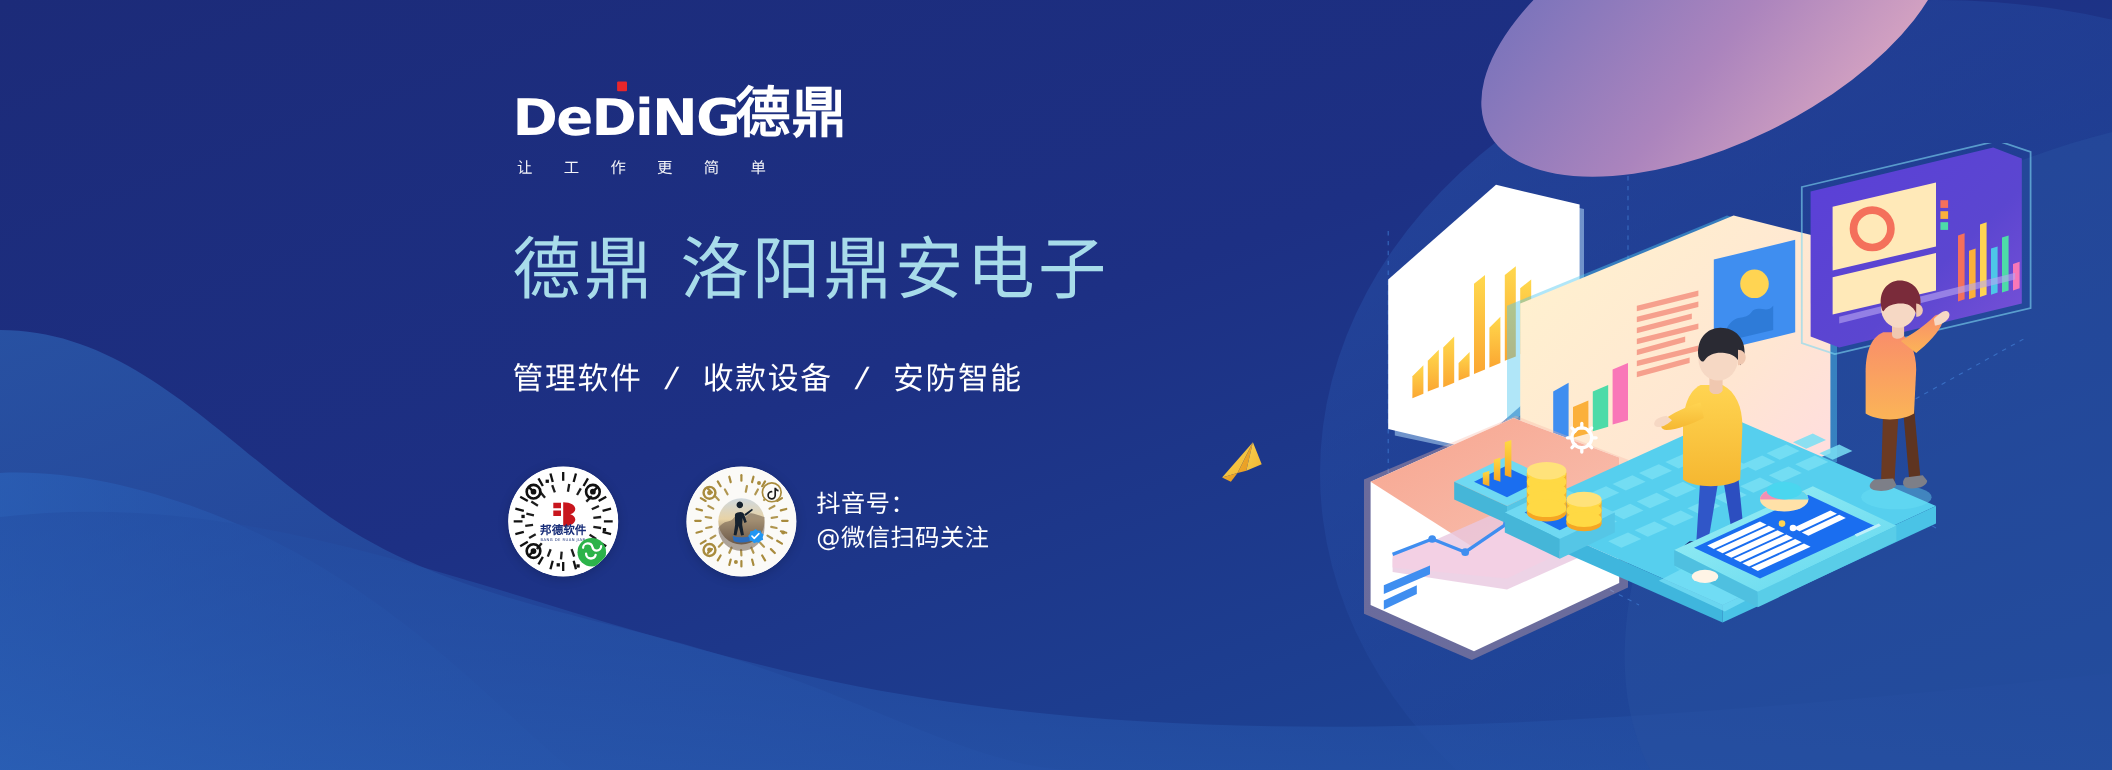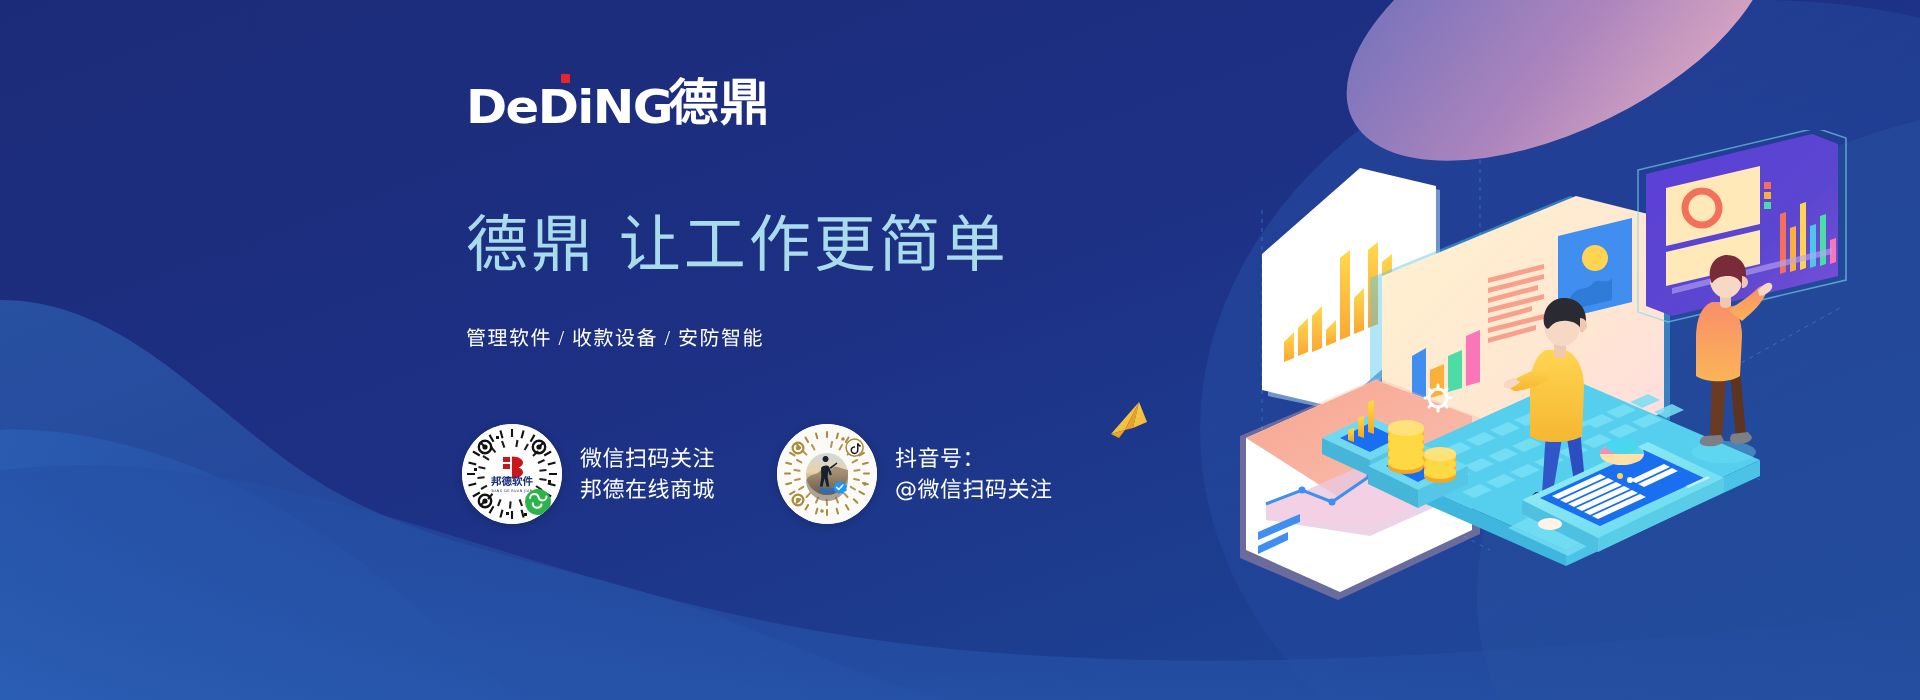--- a/index.html
+++ b/index.html
@@ -52,22 +52,22 @@
 
   
   .headline{
     position:absolute;left:466px;top:212px;
     font-family:"DejaVu Sans","Liberation Sans",sans-serif;
     font-size:62px;line-height:1.08;color:#a8dcea;
     letter-spacing:3px;white-space:nowrap;font-weight:400;
   }
   .subhead{
     position:absolute;left:466px;top:322px;
-    font-family:Liberation Serif, serif;
-    font-size:20px;color:#ffffff;letter-spacing:1.5px;white-space:nowrap;
+    font-family:Liberation Mono, monospace;
+    font-size:28px;color:#ffffff;letter-spacing:1.5px;white-space:nowrap;
   }
 
   
   .qr-row{position:absolute;left:462px;top:424px;display:flex;align-items:flex-start;gap:62px;}
   .qr-item{display:flex;align-items:center;gap:18px;}
   .qr-badge{
     position:relative;width:100px;height:100px;border-radius:50%;
     background:#ffffff;flex:0 0 auto;overflow:hidden;
     box-shadow:0 2px 10px rgba(0,0,0,.18);
     text-align:right;
@@ -138,24 +138,25 @@
       </g>
     </svg>
   </div>
 
   <div class="logo-block">
     <div class="logo-mark">
       <div class="logo-latin">DeDiNG</div>
       <span class="logo-dot"></span>
       <div class="logo-cn">德鼎</div>
     </div>
+    <div class="logo-tagline">让 工 作 更 简 单</div>
     <span class="logo-rule"></span>
   </div>
 
-  <div class="headline">德鼎 让工作更简单</div>
+  <div class="headline">德鼎 洛阳鼎安电子</div>
   <div class="subhead">管理软件 / 收款设备 / 安防智能</div>
 
   <div class="qr-row">
 
     <div class="qr-item">
       <div class="qr-badge">
         <svg viewBox="0 0 100 100" xmlns="http://www.w3.org/2000/svg">
           <circle cx="50" cy="50" r="50" fill="#ffffff"></circle>
           <g stroke="#111" stroke-width="2.1" stroke-linecap="butt">
 
@@ -232,24 +233,20 @@
             <path d="M41 33 h7 v5 h-7z M41 40 h7 v5 h-7z" fill="#c8161d"></path>
             <path d="M50 32.5 c7 0 11 3 11 6.2 c0 2.2-2 4-4.6 4.8 c2.6 .8 4.6 2.6 4.6 4.8 c0 3.2-4 6.2-11 6.2 z" fill="#c8161d"></path>
           </g>
           <text x="50" y="61" text-anchor="middle" font-family="DejaVu Sans, sans-serif" font-size="10.5" font-weight="700" fill="#1a2f7a">邦德软件</text>
           <text x="50" y="68" text-anchor="middle" font-family="DejaVu Sans, sans-serif" font-size="3.4" letter-spacing=".4" fill="#1a2f7a">BANG DE RUAN JIAN</text>
 
           <circle cx="76" cy="78" r="13" fill="#2cb34a"></circle>
           <path d="M70.5 75.5 c0-2.4 2-4.2 4.4-4.2 c2.4 0 4 1.6 4.4 3.4 c.4 1.8 1.8 3.4 4 3.4 c2.4 0 4.3-1.9 4.3-4.3" fill="none" stroke="#ffffff" stroke-width="2.1" stroke-linecap="round" transform="translate(-1.5,3.5) scale(.96) translate(2,-2)"></path>
           <path d="M70.8 79.4 c0 2.4 2 4.3 4.4 4.3 c2.3 0 3.9-1.5 4.3-3.3" fill="none" stroke="#ffffff" stroke-width="2.1" stroke-linecap="round"></path>
         </svg>
-      </div>
-      <div class="qr-text">
-        <div>微信扫码关注</div>
-        <div>邦德在线商城</div>
       </div>
     </div>
 
     <div class="qr-item">
       <div class="qr-badge">
         <svg viewBox="0 0 100 100" xmlns="http://www.w3.org/2000/svg">
           <defs>
             <linearGradient id="photoG" x1="0" y1="0" x2="0" y2="1">
               <stop offset="0%" stop-color="#cfd8de"></stop>
               <stop offset="45%" stop-color="#e8d3a6"></stop>

